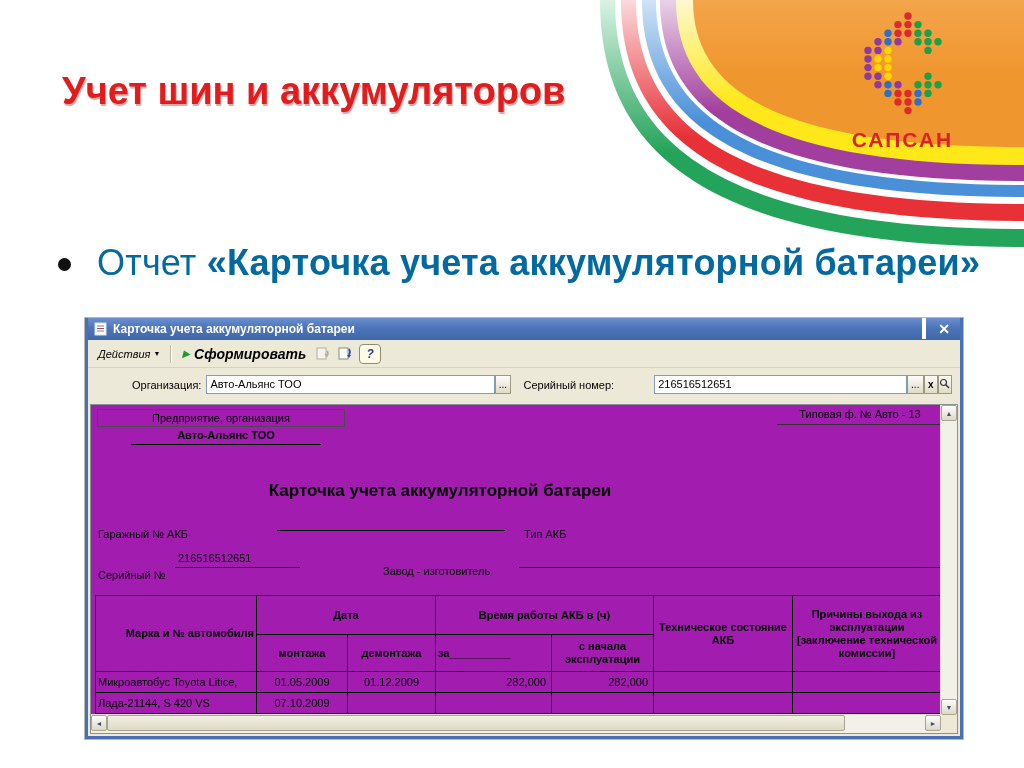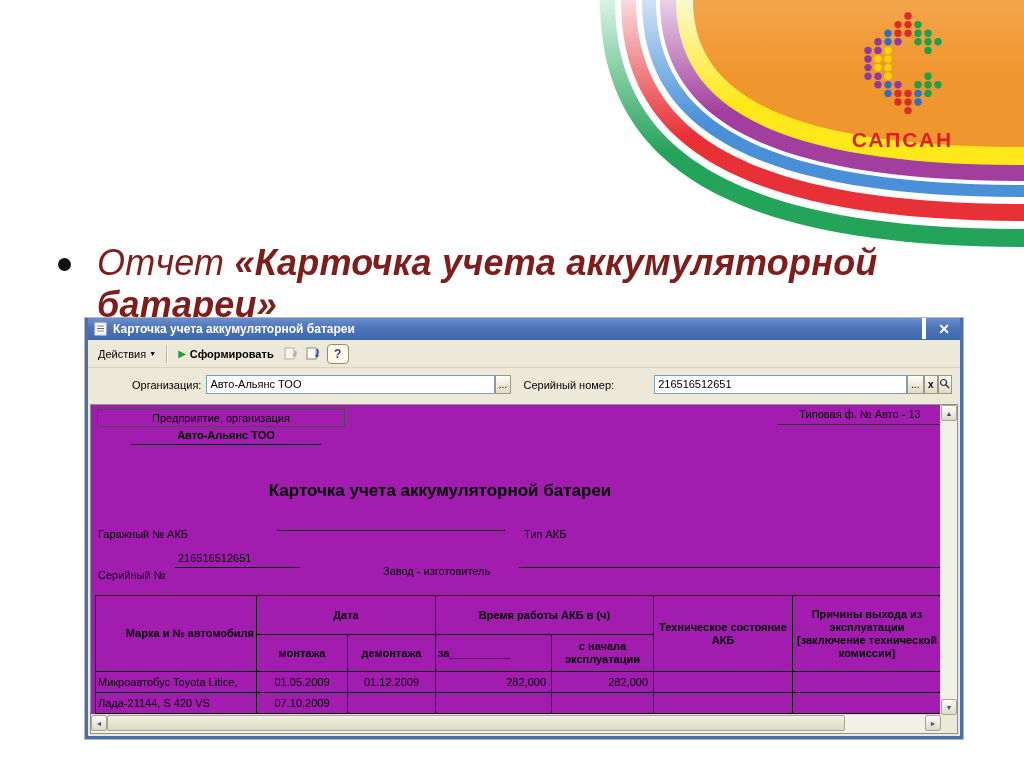--- a/index.html
+++ b/index.html
@@ -10,44 +10,44 @@
   
   .deco{position:absolute;left:560px;top:0;width:464px;height:250px;pointer-events:none;}
   .logo{position:absolute;left:840px;top:10px;width:125px;text-align:center;}
   .logo-text{font-weight:bold;font-size:21px;letter-spacing:2px;color:#dd2026;margin-top:2px;}
 
   
   .slide-title{position:absolute;left:62px;top:70px;font-size:38px;font-weight:bold;
        color:#e21c1c;text-shadow:1px 2px 1px rgba(130,10,10,.35);letter-spacing:0px;}
   .bullet-line{position:absolute;left:58px;top:242px;display:flex;align-items:flex-start;}
   .bullet-dot{width:13px;height:13px;border-radius:50%;background:#111;margin:16px 26px 0 0;flex:none;}
-  .bullet-text{font-size:36px;color:#7f1d1d;letter-spacing:0.2px;font-style:italic;}
+  .bullet-text{font-size:36px;color:#0369a1;letter-spacing:0.2px;}
   .bullet-text b{font-weight:bold;}
 
   
   .window{position:absolute;left:85px;top:318px;width:878px;height:421px;
       background:#ece9d8;border:3px solid #4a70b4;border-top:none;box-sizing:border-box;
       outline:1px solid #b6b6b6;display:flex;flex-direction:column;}
   .titlebar{height:22px;background:linear-gradient(180deg,#6b90cf 0%,#4d74b8 45%,#3f68a8 100%);
       display:flex;align-items:center;padding:0 6px;flex:none;}
   .titlebar .wicon{width:14px;height:14px;margin-right:5px;flex:none;}
   .wtitle{color:#fff;font-weight:bold;font-size:12px;flex:1;white-space:nowrap;overflow:hidden;}
   .wbtns{display:flex;align-items:center;gap:12px;margin-right:4px;}
   .wbtn{color:#fff;cursor:default;display:inline-block;}
   .glyph-min{width:9px;height:3px;background:#fff;margin-top:8px;}
   .glyph-max{width:9px;height:8px;border:2px solid #fff;border-top-width:3px;box-sizing:border-box;}
   .glyph-close{font-size:14px;font-weight:bold;line-height:14px;}
 
   .toolbar{height:27px;background:#ece9d8;display:flex;align-items:center;
-      padding:0 4px;border-bottom:1px solid #d8d4c0;flex:none;}
+      padding:0 4px;border-bottom:1px solid #d8d4c0;flex:none;font-style:italic;}
   .tbtn{display:flex;align-items:center;font-size:11px;color:#000;padding:2px 5px;border:1px solid transparent;}
   .tarrow{font-size:7px;margin-left:3px;}
   .tsep{width:1px;height:18px;background:#b9b5a2;border-right:1px solid #fff;margin:0 4px;}
   .tplay{color:#1d9e2c;font-size:10px;margin-right:4px;}
-  .tgen{font-weight:bold;font-size:11px;}
+  .tgen{font-weight:bold;font-size:14px;}
   .ticon{width:20px;height:20px;display:flex;align-items:center;justify-content:center;margin:0 1px;}
   .thelp{width:20px;height:18px;border:1px solid #8f8d6f;border-radius:4px;background:#fdfbe8;
       display:flex;align-items:center;justify-content:center;font-weight:bold;font-size:12px;color:#2b3a8c;margin-left:3px;}
 
   .filters{height:33px;background:#ece9d8;display:flex;align-items:center;padding:0 8px;flex:none;font-size:11px;margin-left:36px;}
   .flabel{white-space:nowrap;color:#000;}
   .textbox{background:#fff;border:1px solid #7f9db9;height:17px;line-height:17px;
       font-size:11px;padding:0 3px;box-sizing:content-box;overflow:hidden;white-space:nowrap;}
   .sqbtn{height:19px;background:linear-gradient(180deg,#fdfcf7,#dfdbc8);border:1px solid #9c9882;
       font-size:10px;line-height:17px;text-align:center;box-sizing:border-box;}
@@ -167,20 +167,21 @@
         <circle cx="70" cy="83.39999999999999" r="3.7" fill="#2f6fc8"></circle>
         <circle cx="80" cy="83.39999999999999" r="3.7" fill="#1ea048"></circle>
         <circle cx="50" cy="92" r="3.7" fill="#dd2b2b"></circle>
         <circle cx="60" cy="92" r="3.7" fill="#dd2b2b"></circle>
         <circle cx="70" cy="92" r="3.7" fill="#2f6fc8"></circle>
         <circle cx="60" cy="100.6" r="3.7" fill="#dd2b2b"></circle>
       </svg>
     <div class="logo-text">САПСАН</div>
   </div>
 
+  <div class="slide-title">Учет шин и аккумуляторов</div>
 
   <div class="bullet-line">
     <span class="bullet-dot"></span>
     <span class="bullet-text"><span>Отчет </span><b>«Карточка учета аккумуляторной батареи»</b></span>
   </div>
 
   <div class="window">
 
     <div class="titlebar">
       <svg class="wicon" viewBox="0 0 14 14">

